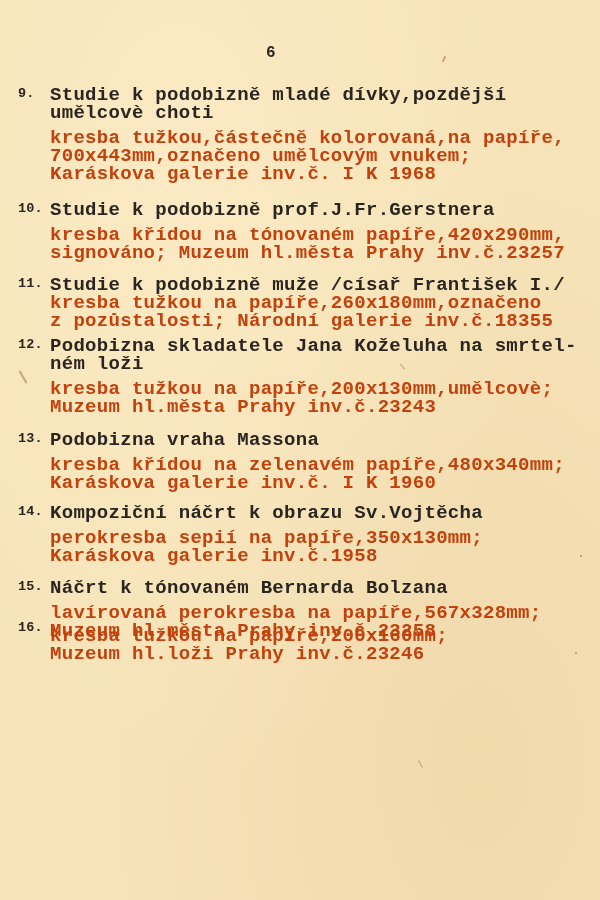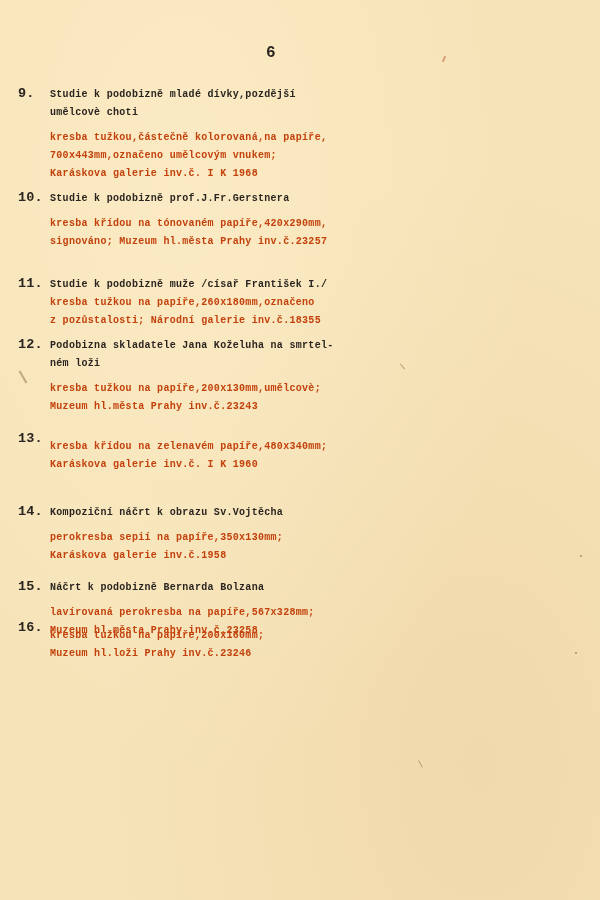--- a/index.html
+++ b/index.html
@@ -17,21 +17,21 @@
     position: absolute; left: 266px; top: 44px;
     font-size: 16px; font-weight: bold;
   }
   .entry { position: absolute; left: 18px; width: 560px; }
   .entry .num {
     position: absolute; left: 0; top: 0;
     font-size: 13.5px; font-weight: bold; letter-spacing: 0.2px;
   }
   .entry .title, .entry .desc {
     margin-left: 32px;
-    font-size: 10px; line-height: 18px; letter-spacing: 0.3px;
+    font-size: 19px; line-height: 18px; letter-spacing: 0.3px;
     white-space: pre;
   }
   .entry .title { font-weight: bold; }
   .entry .desc { margin-top: 7px; font-weight: bold; color: #c2410c; }
   .entry .desc.tight { margin-top: 0; }
   .speck { position: absolute; background: #8a6a40; opacity: 0.5; }
 </style>
 </head>
 <body>
 
@@ -39,21 +39,21 @@
 
 <div class="entry" style="top:86px">
   <span class="num">9.</span>
   <div class="title">Studie k podobizně mladé dívky,pozdější
 umělcovè choti</div>
   <div class="desc">kresba tužkou,částečně kolorovaná,na papíře,
 700x443mm,označeno umělcovým vnukem;
 Karáskova galerie inv.č. I K 1968</div>
 </div>
 
-<div class="entry" style="top:190px">
+<div class="entry" style="top:201px">
   <span class="num">10.</span>
   <div class="title">Studie k podobizně prof.J.Fr.Gerstnera</div>
   <div class="desc">kresba křídou na tónovaném papíře,420x290mm,
 signováno; Muzeum hl.města Prahy inv.č.23257</div>
 </div>
 
 <div class="entry" style="top:276px">
   <span class="num">11.</span>
   <div class="title">Studie k podobizně muže /císař František I./</div>
   <div class="desc tight">kresba tužkou na papíře,260x180mm,označeno
@@ -63,34 +63,35 @@
 <div class="entry" style="top:337px">
   <span class="num">12.</span>
   <div class="title">Podobizna skladatele Jana Koželuha na smrtel-
 ném loži</div>
   <div class="desc">kresba tužkou na papíře,200x130mm,umělcovè;
 Muzeum hl.města Prahy inv.č.23243</div>
 </div>
 
 <div class="entry" style="top:431px">
   <span class="num">13.</span>
+  <div class="title">Podobizna vraha Massona</div>
   <div class="desc">kresba křídou na zelenavém papíře,480x340mm;
 Karáskova galerie inv.č. I K 1960</div>
 </div>
 
 <div class="entry" style="top:504px">
   <span class="num">14.</span>
   <div class="title">Kompoziční náčrt k obrazu Sv.Vojtěcha</div>
   <div class="desc">perokresba sepií na papíře,350x130mm;
 Karáskova galerie inv.č.1958</div>
 </div>
 
 <div class="entry" style="top:579px">
   <span class="num">15.</span>
-  <div class="title">Náčrt k podobizně Bernarda Bolzana</div>
+  <div class="title">Náčrt k tónovaném Bernarda Bolzana</div>
   <div class="desc">lavírovaná perokresba na papíře,567x328mm;
 Muzeum hl.města Prahy inv.č.23258</div>
 </div>
 
 <div class="entry" style="top:620px">
   <span class="num">16.</span>
   <div class="desc">kresba tužkou na papíře,200x160mm;
 Muzeum hl.loži Prahy inv.č.23246</div>
 </div>
 

